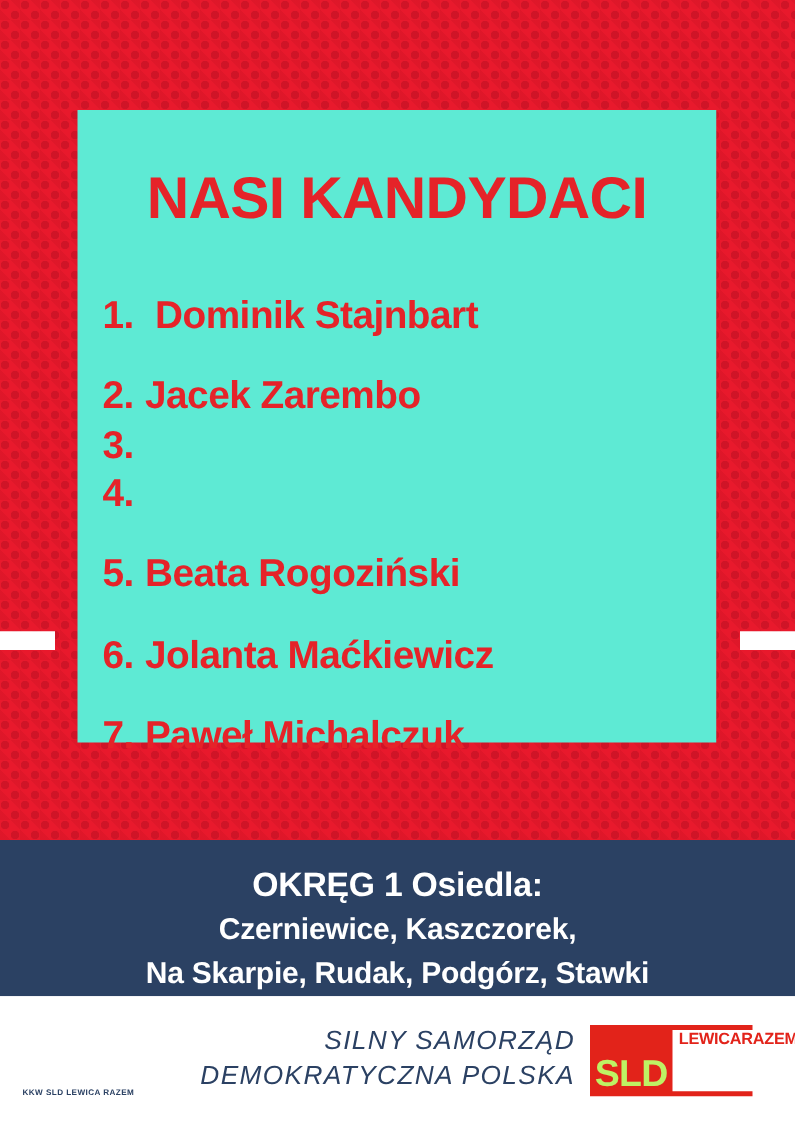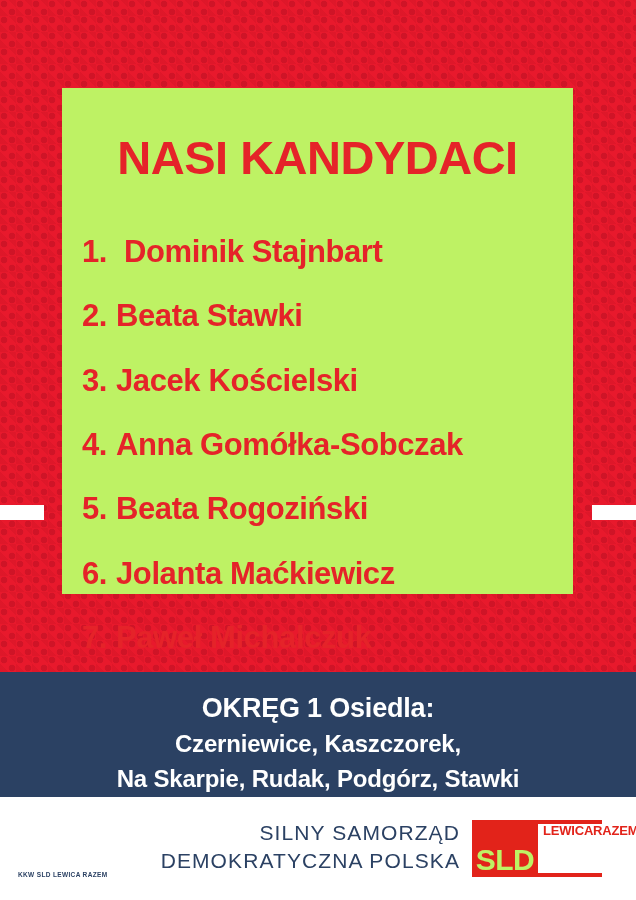--- a/index.html
+++ b/index.html
@@ -50,21 +50,21 @@
   .notch-left  { left: 0; }
   .notch-right { right: 0; }
 
   
   .card {
     position: absolute;
     left: 62px;
     top: 88px;
     width: 511px;
     height: 506px;
-    background: #bef264;
+    background: #5eead4;
   }
 
   .card-title {
     margin: 0;
     padding: 46px 0 0 0;
     text-align: center;
     color: #e52329;
     font-size: 47px;
     font-weight: bold;
     letter-spacing: -0.5px;
@@ -129,20 +129,21 @@
   }
 
   
   .footer {
     position: absolute;
     left: 0;
     top: 797px;
     width: 636px;
     height: 81px;
     background: #ffffff;
+    font-style: italic;
   }
 
   .slogan {
     position: absolute;
     left: 0;
     top: 22px;
     width: 460px;
     text-align: right;
     color: #2b4163;
   }
@@ -222,29 +223,27 @@
   <div class="card">
     <h1 class="card-title">NASI KANDYDACI</h1>
 
     <ol class="candidate-list">
       <li>
         <span class="cand-num">1.</span>
         <span class="cand-name">Dominik Stajnbart</span>
       </li>
       <li>
         <span class="cand-num">2.</span>
-        <span class="cand-name">Beata Stawki</span>
+        <span class="cand-name">Jacek Zarembo</span>
       </li>
       <li>
         <span class="cand-num">3.</span>
-        <span class="cand-name">Jacek Kościelski</span>
       </li>
       <li>
         <span class="cand-num">4.</span>
-        <span class="cand-name">Anna Gomółka-Sobczak</span>
       </li>
       <li>
         <span class="cand-num">5.</span>
         <span class="cand-name">Beata Rogoziński</span>
       </li>
       <li>
         <span class="cand-num">6.</span>
         <span class="cand-name">Jolanta Maćkiewicz</span>
       </li>
       <li>

